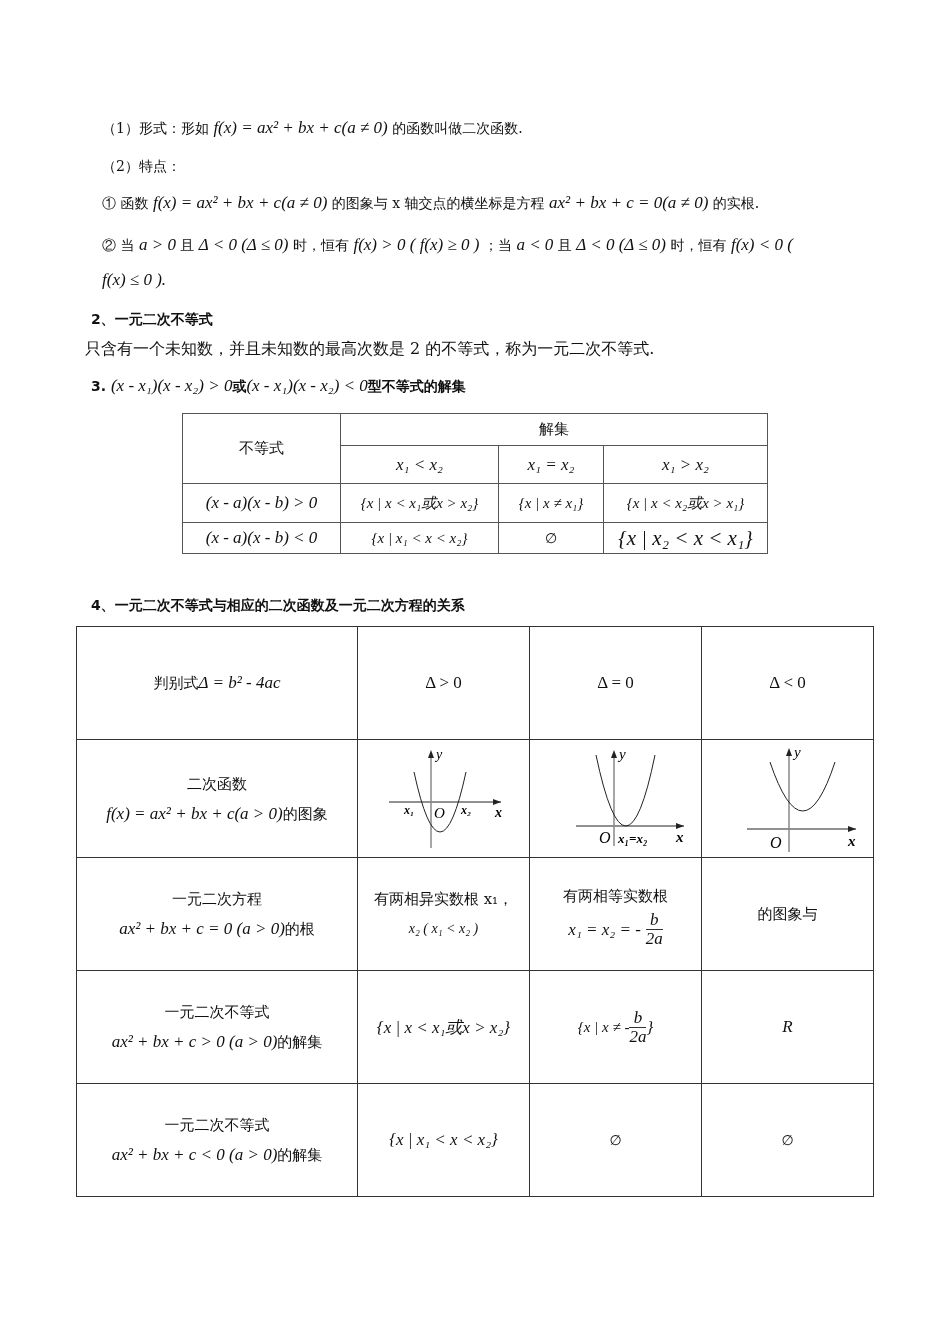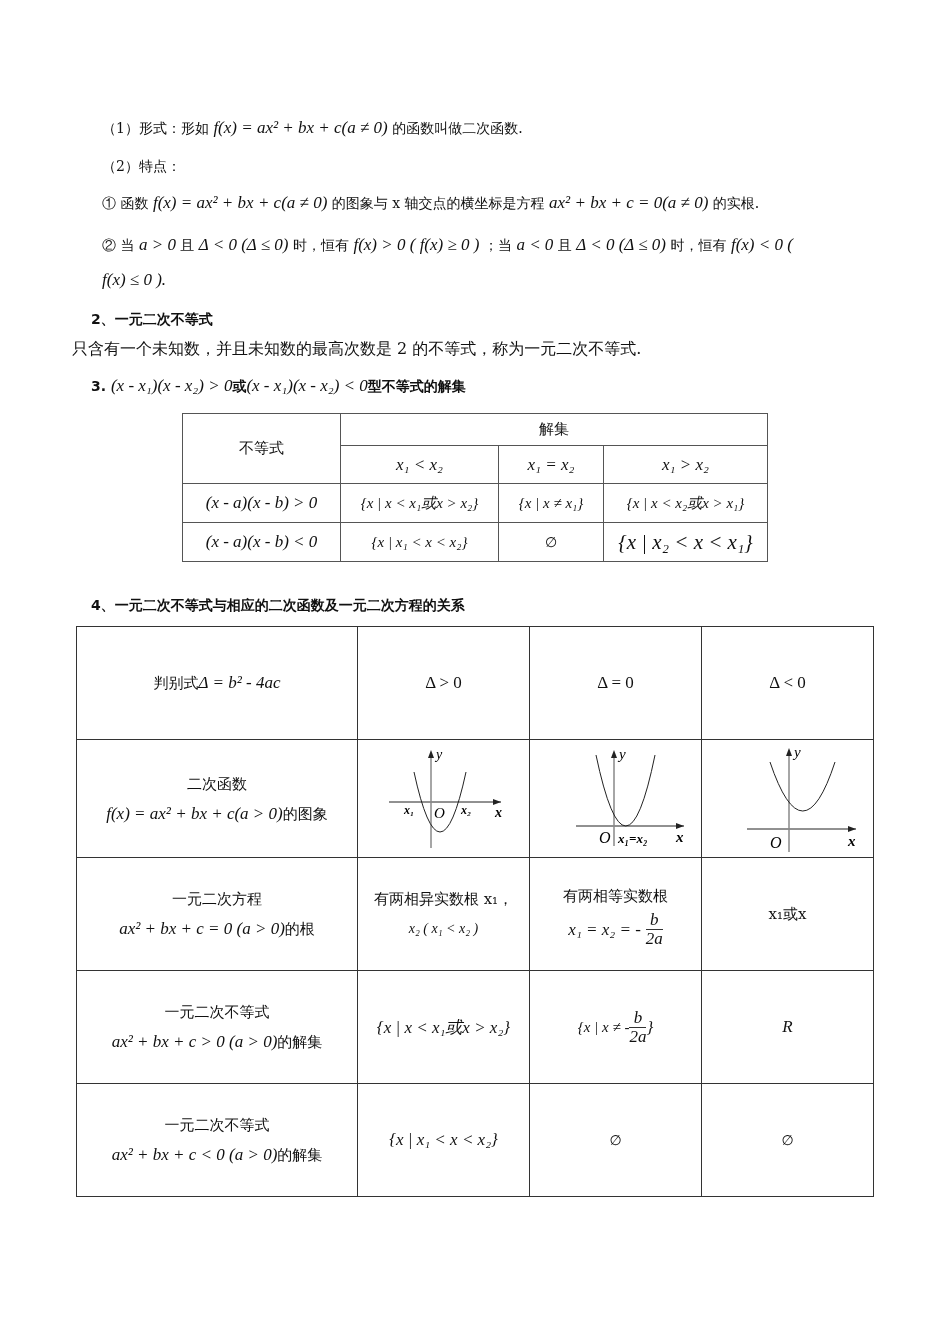--- a/index.html
+++ b/index.html
@@ -1,21 +1,21 @@
 <!DOCTYPE html>
 <html><head>
 <meta charset="utf-8">
 <style>
   html, body { margin:0; padding:0; background:#ffffff; }
   body { width:950px; height:1344px; position:relative; font-family:"DejaVu Serif", "Liberation Serif", serif; color:#111; overflow:hidden; }
   .line { position:absolute; left:102px; font-size:14px; white-space:nowrap; }
   .m { font-family:"Liberation Serif", "DejaVu Serif", serif; font-style:italic; font-size:17px; }
   .mn { font-family:"Liberation Serif", "DejaVu Serif", serif; font-size:17px; }
   .h { position:absolute; left:91px; font-family:"DejaVu Sans", "Liberation Sans", sans-serif; font-weight:bold; font-size:14px; white-space:nowrap; }
-  .para { position:absolute; left:72px; font-size:16px; white-space:nowrap; }
+  .para { position:absolute; left:85px; font-size:16px; white-space:nowrap; }
   table { border-collapse:collapse; position:absolute; }
   td { border:1px solid #333; text-align:center; vertical-align:middle; padding:0; }
   #t1 { left:182px; top:413px; width:586px; font-size:15px; }
   #t1 td { border-color:#555; }
   #t2 { left:76px; top:626px; width:798px; font-size:15px; }
   #t2 td { border:1.5px solid #333; }
   .cell-line { display:block; line-height:30px; }
   svg text { font-family:"Liberation Serif", "DejaVu Serif", serif; }
   .frac { display:inline-block; vertical-align:middle; text-align:center; font-style:italic; font-family:"Liberation Serif", serif; }
   .frac span { display:block; line-height:18px; font-size:17px; }
@@ -78,21 +78,21 @@
     <td class="m" style="width:157px;">x₁ &lt; x₂</td>
     <td class="m" style="width:104px;">x₁ = x₂</td>
     <td class="m">x₁ &gt; x₂</td>
   </tr>
   <tr style="height:39px;">
     <td class="m">(x - a)(x - b) &gt; 0</td>
     <td class="m" style="font-size:15px;">{x | x &lt; x₁或x &gt; x₂}</td>
     <td class="m" style="font-size:15px;">{x | x ≠ x₁}</td>
     <td class="m" style="font-size:15px;">{x | x &lt; x₂或x &gt; x₁}</td>
   </tr>
-  <tr style="height:39px;">
+  <tr style="height:31px;">
     <td class="m">(x - a)(x - b) &lt; 0</td>
     <td class="m" style="font-size:15px;">{x | x₁ &lt; x &lt; x₂}</td>
     <td class="mn" style="font-size:14px;">∅</td>
     <td class="m" style="font-size:21px;">{x | x₂ &lt; x &lt; x₁}</td>
   </tr>
 </tbody>
   </table>
 
 <div class="h" style="top:597px;">4、一元二次不等式与相应的二次函数及一元二次方程的关系</div>
 
@@ -160,21 +160,21 @@
       <span class="cell-line">有两相异实数根 x₁，</span>
       <span class="cell-line m" style="font-size:14px;font-style:italic;">x₂ ( x₁ &lt; x₂ )</span>
     </td>
     <td>
       <span class="cell-line">有两相等实数根</span>
       <span style="display:inline-block;">
         <span class="m" style="vertical-align:middle;">x₁ = x₂ = -</span>
         <span class="frac"><span class="num">b</span><span>2a</span></span>
       </span>
     </td>
-    <td>x₁或x</td>
+    <td>的图象与</td>
   </tr>
   <tr style="height:113px;">
     <td>
       <span class="cell-line">一元二次不等式</span>
       <span class="cell-line"><span class="m">ax² + bx + c &gt; 0 (a &gt; 0)</span><span>的解集</span></span>
     </td>
     <td class="m">{x | x &lt; x₁或x &gt; x₂}</td>
     <td>
       <span class="m" style="font-size:15px; vertical-align:middle;">{x | x ≠ -</span><span class="frac"><span class="num">b</span><span>2a</span></span><span class="m" style="vertical-align:middle;">}</span>
     </td>

